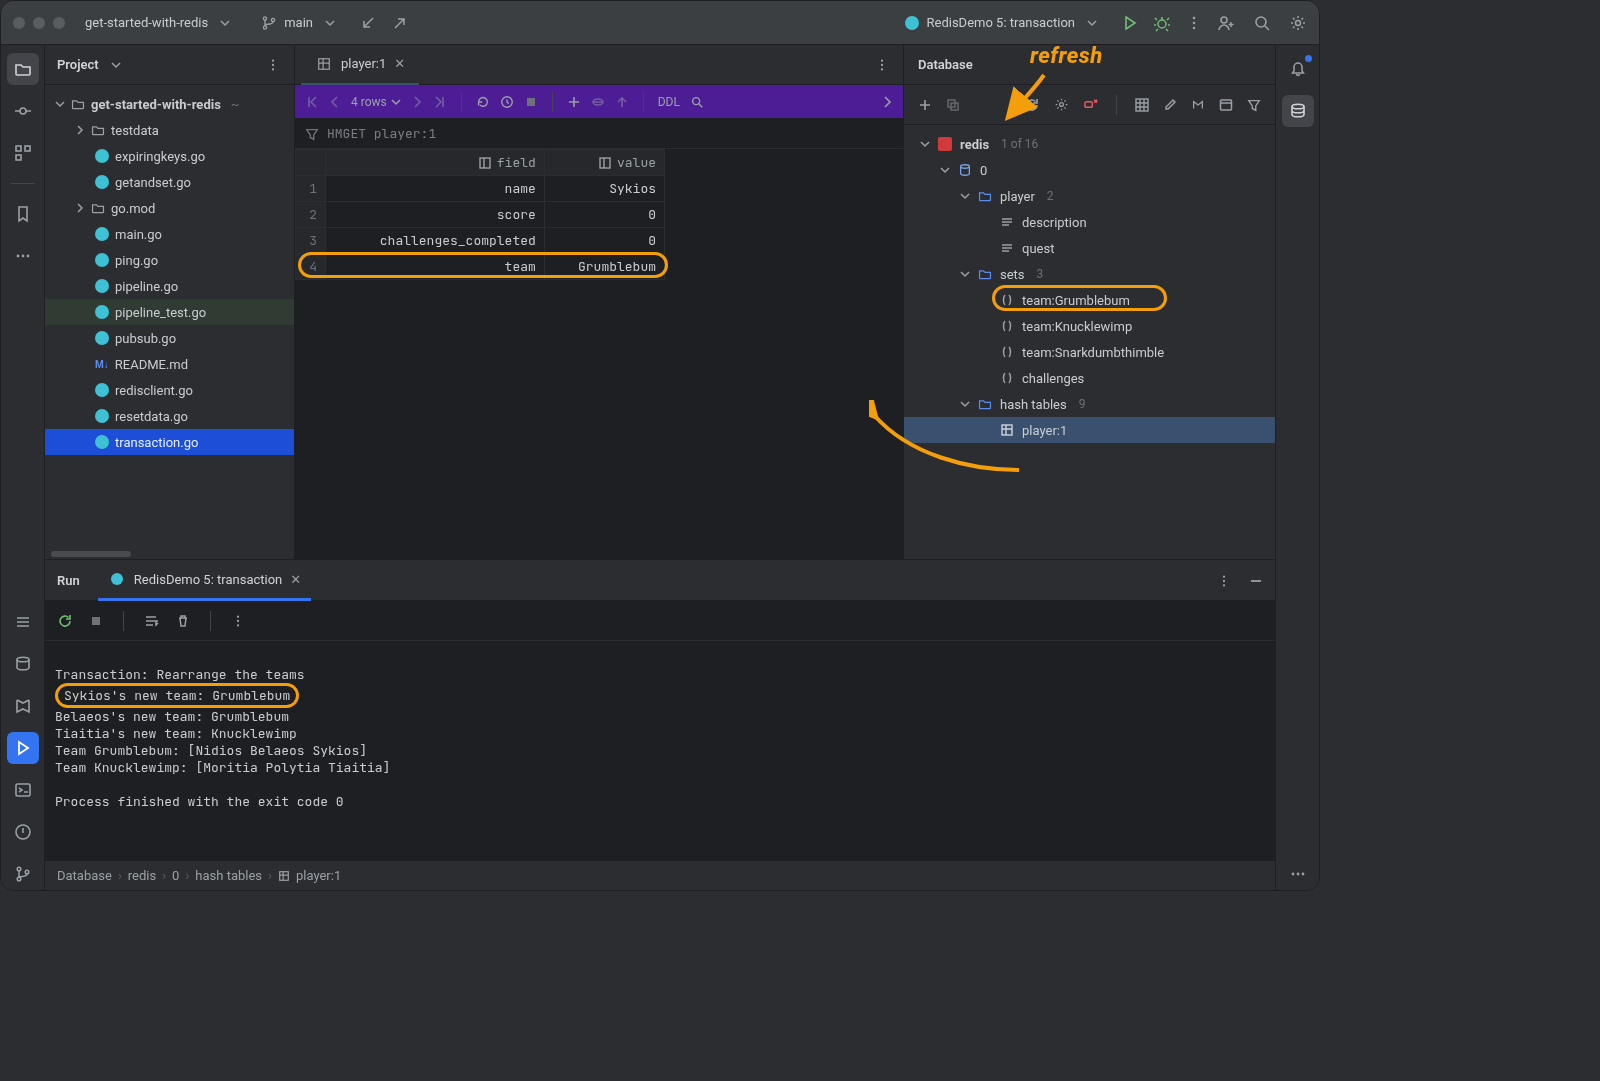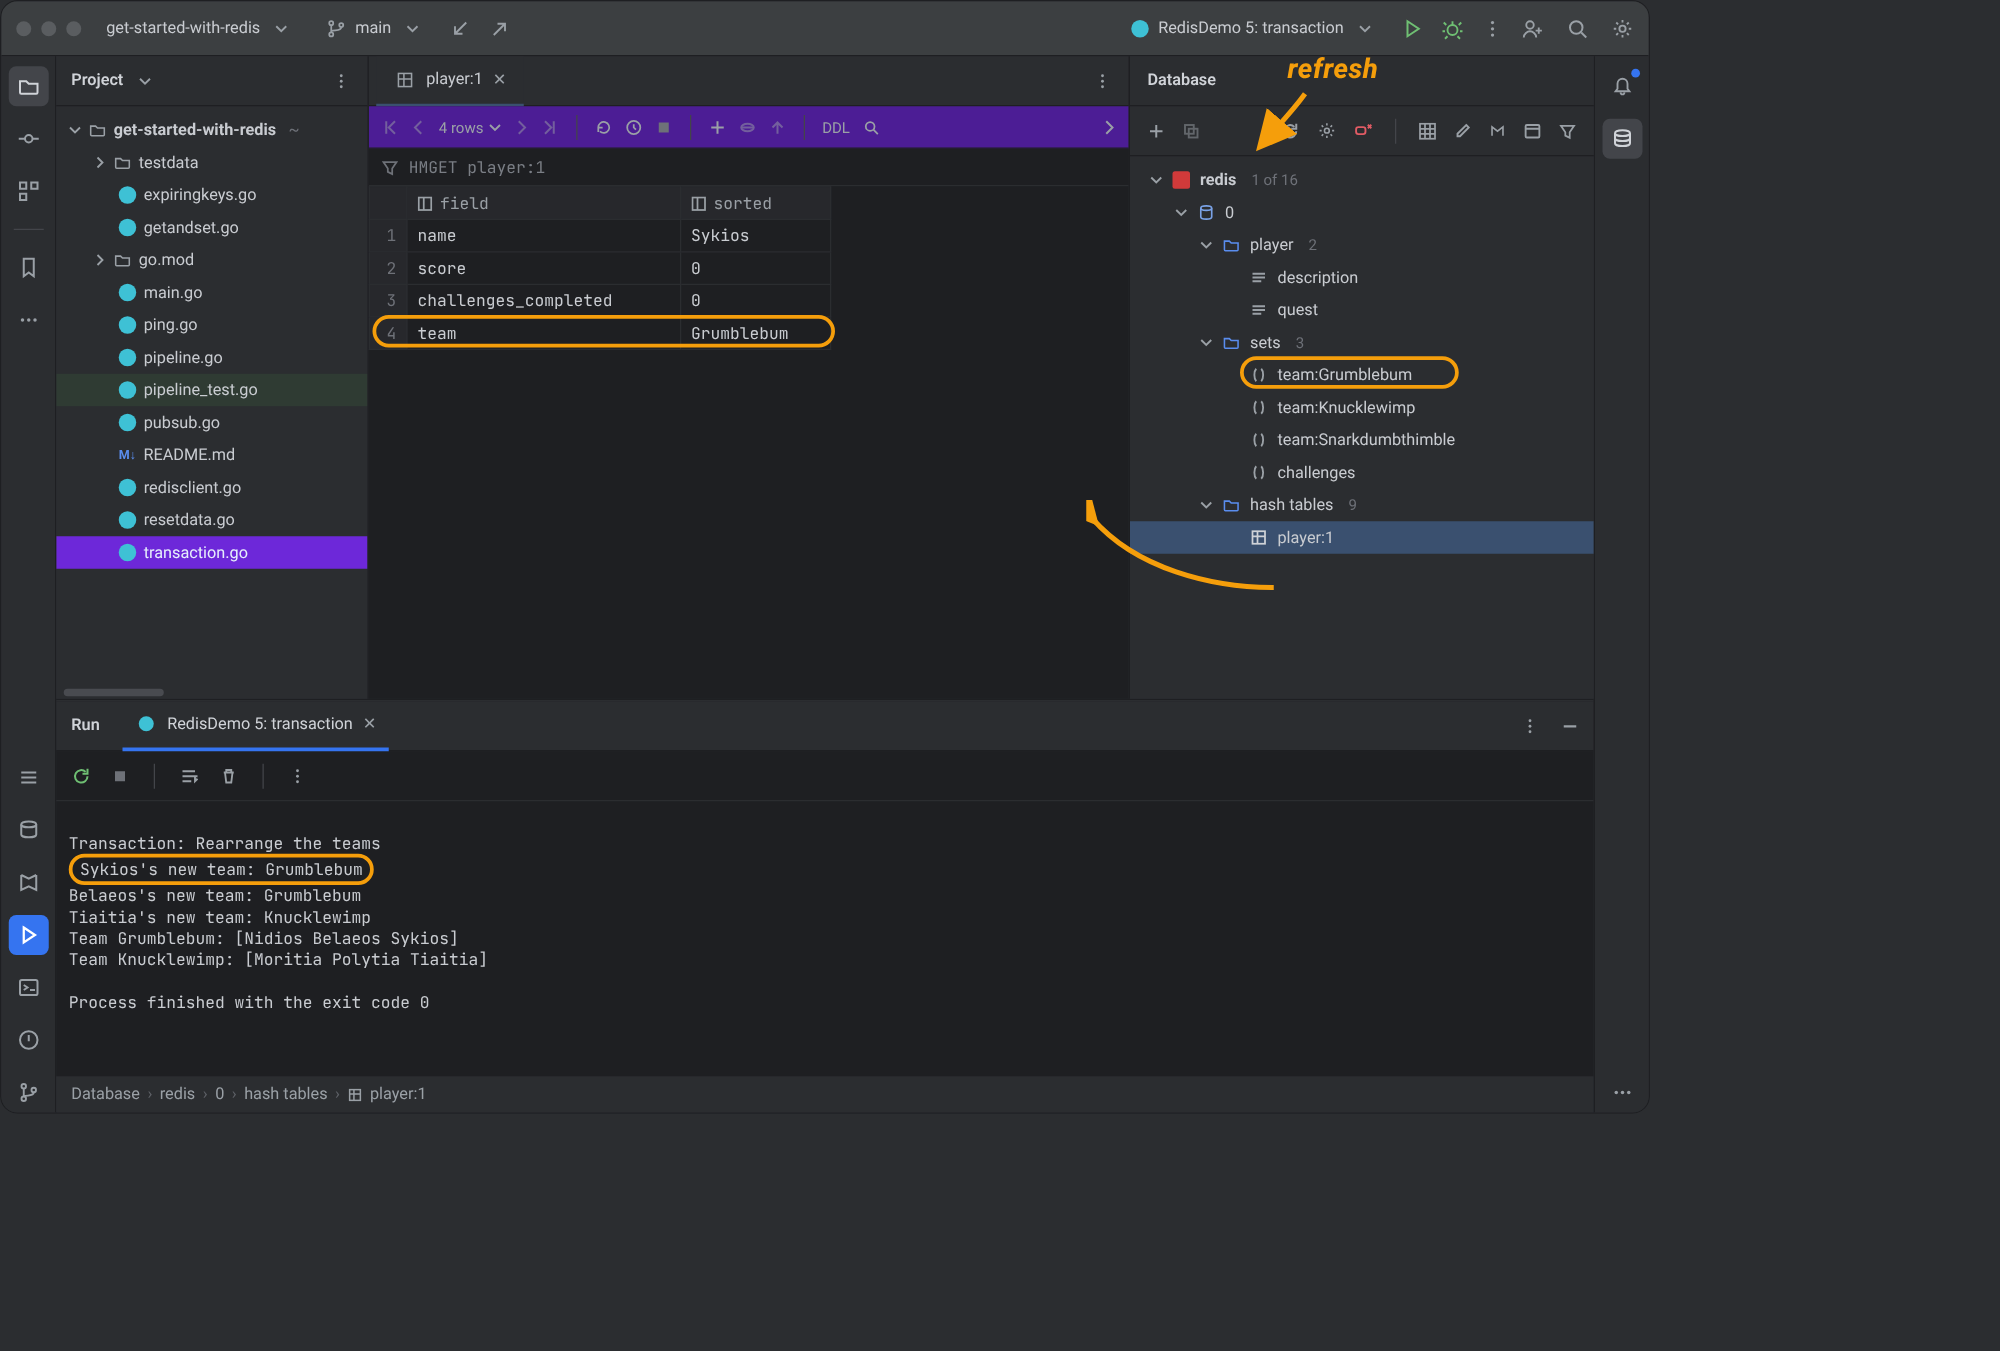--- a/index.html
+++ b/index.html
@@ -68,21 +68,21 @@
   }
   .pane-hdr .more { margin-left:auto; color:#9aa0a6; }
   .tree { flex:1; overflow:auto; padding:6px 0 12px 0; font-size:13px; }
   .tree-row {
     display:flex; align-items:center; height:26px; padding-left:10px; gap:6px; color:#c9ccd1; cursor:pointer;
     white-space:nowrap;
   }
   .tree-row.l1 { padding-left:10px; }
   .tree-row.l2 { padding-left:30px; }
   .tree-row.l3 { padding-left:50px; }
-  .tree-row.selected { background:#6d28d9; color:#e6eefc; border-radius:0; }
+  .tree-row.selected { background:#1d4ed8; color:#e6eefc; border-radius:0; }
   .go-ico { width:14px; height:14px; border-radius:50%; background:#3ec1d5; display:inline-block; }
   .folder-ico { color:#9aa0a6; }
   .md-ico { color:#5a8dee; font-weight:700; font-size:10px; }
   .mini-scroll { position:absolute; left:0; right:0; bottom:0; height:8px;}
   .mini-scroll .thumb{ position:absolute; left:6px; width:80px; height:6px; background:#494b50; border-radius:3px;}
 
   
   .editor-pane { flex:1; display:flex; flex-direction:column; min-width:0; background:#1e1f22; }
   .tab-bar {
     height:40px; display:flex; align-items:center; background:#2b2d30; border-bottom:1px solid #1e1f22; padding-left:6px;
@@ -107,21 +107,21 @@
   .filterbar {
     height:30px; display:flex; align-items:center; gap:8px; padding:0 10px;
     color:#7a7e85; font-family:"JetBrains Mono","Menlo",monospace; font-size:13px;
     border-bottom:1px solid #2b2d30; background:#1e1f22;
   }
 
   table.datagrid {
     border-collapse:collapse; width:370px; font-family:"JetBrains Mono","Menlo",monospace; font-size:13px;
   }
   table.datagrid th, table.datagrid td {
-    border:1px solid #2b2d30; padding:4px 8px; text-align:left; color:#c9ccd1; height:24px;
+    border:1px solid #2b2d30; padding:4px 8px; text-align:right; color:#c9ccd1; height:24px;
   }
   table.datagrid th { background:#27282c; font-weight:400; color:#9aa0a6; }
   table.datagrid td.rownum { width:30px; text-align:right; color:#6e7178; background:#27282c;}
   .grid-wrap { position:relative; padding:0; }
   .hl-oval {
     position:absolute; border:3px solid #f59e0b; border-radius:18px; pointer-events:none;
   }
 
   
   .db-pane {
@@ -590,21 +590,21 @@
               <thead>
                 <tr>
                   <th class="rownum"></th>
                   <th><span style="margin-right:6px;display:inline-block;vertical-align:middle;"><svg width="12" height="12" viewBox="0 0 12 12" stroke="#9aa0a6" fill="none" stroke-width="1.4">
                           <rect x="1" y="1" width="10" height="10"></rect>
                           <path d="M5 1v10"></path>
                         </svg></span><span>field</span></th>
                   <th><span style="margin-right:6px;display:inline-block;vertical-align:middle;"><svg width="12" height="12" viewBox="0 0 12 12" stroke="#9aa0a6" fill="none" stroke-width="1.4">
                           <rect x="1" y="1" width="10" height="10"></rect>
                           <path d="M5 1v10"></path>
-                        </svg></span><span>sorted</span></th>
+                        </svg></span><span>value</span></th>
                 </tr>
               </thead>
               <tbody>
                 <tr>
                     <td class="rownum">1</td>
                     <td>name</td>
                     <td>Sykios</td>
                   </tr>
                 <tr>
                     <td class="rownum">2</td>

